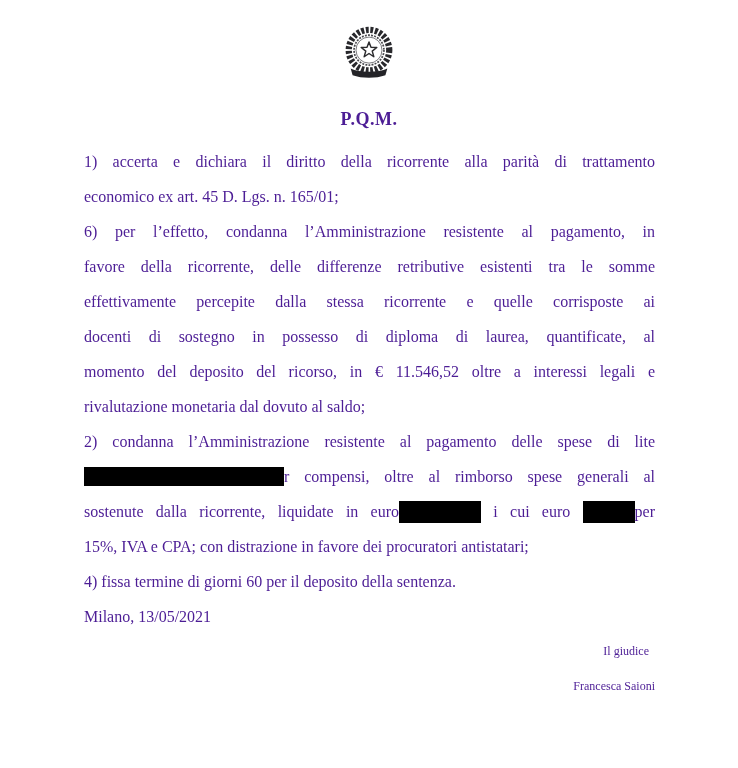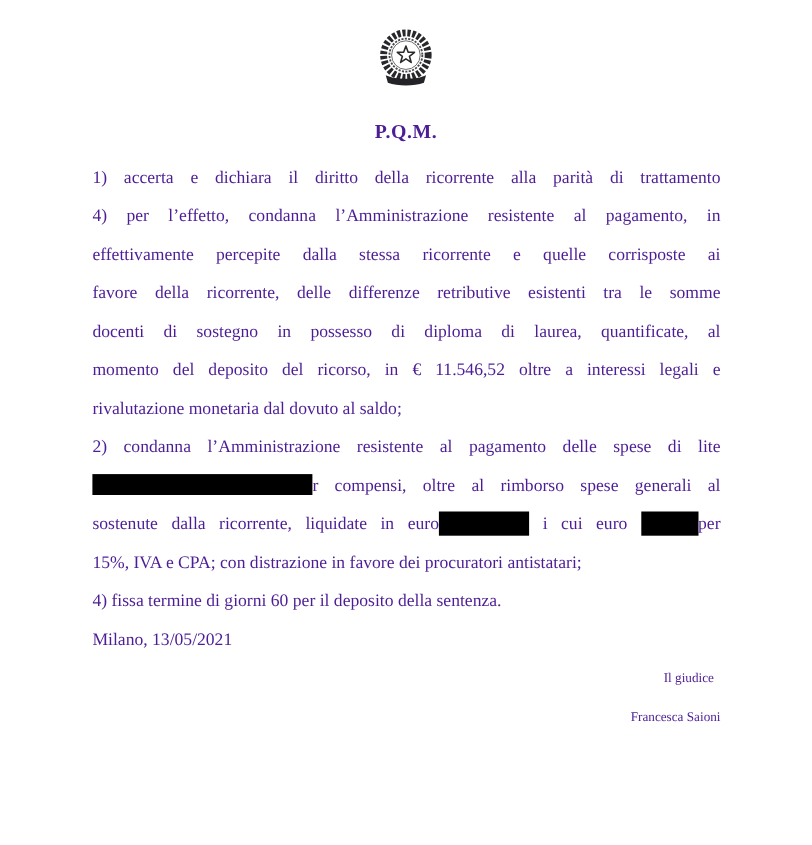--- a/index.html
+++ b/index.html
@@ -74,23 +74,24 @@
       <path d="M60,33 L64.1,44.3 L76.2,44.7 L66.7,52.2 L70,63.8 L60,57 L50,63.8 L53.3,52.2 L43.8,44.7 L55.9,44.3 Z" fill="#ffffff" stroke="#2b2b2e" stroke-width="3" stroke-linejoin="round"></path>
 
       <path d="M22,88 C40,97 80,97 98,88 L94,102 C75,109 45,109 26,102 Z" fill="#242428"></path>
     </svg>
   </div>
 
   <div class="heading">P.Q.M.</div>
 
   <div class="body-text">
     <div class="line just">1) accerta e dichiara il diritto della ricorrente alla parità di trattamento</div>
-    <div class="line just">4) per l’effetto, condanna l’Amministrazione resistente al pagamento, in</div>
+    <div class="line">economico ex art. 45 D. Lgs. n. 165/01;</div>
+    <div class="line just">6) per l’effetto, condanna l’Amministrazione resistente al pagamento, in</div>
+    <div class="line just">favore della ricorrente, delle differenze retributive esistenti tra le somme</div>
     <div class="line just">effettivamente percepite dalla stessa ricorrente e quelle corrisposte ai</div>
-    <div class="line just">favore della ricorrente, delle differenze retributive esistenti tra le somme</div>
     <div class="line just">docenti di sostegno in possesso di diploma di laurea, quantificate, al</div>
     <div class="line just">momento del deposito del ricorso, in € 11.546,52 oltre a interessi legali e</div>
     <div class="line">rivalutazione monetaria dal dovuto al saldo;</div>
     <div class="line just">2) condanna l’Amministrazione resistente al pagamento delle spese di lite</div>
 
     <div class="line just"><span class="bar bar-c"></span><span>r compensi, oltre al rimborso spese generali al</span></div>
 
     <div class="line just"><span>sostenute dalla ricorrente, liquidate in euro</span><span class="bar bar-a"></span> <span>i cui euro</span> <span class="bar bar-b"></span><span>per</span></div>
 
     <div class="line">15%, IVA e CPA; con distrazione in favore dei procuratori antistatari;</div>

